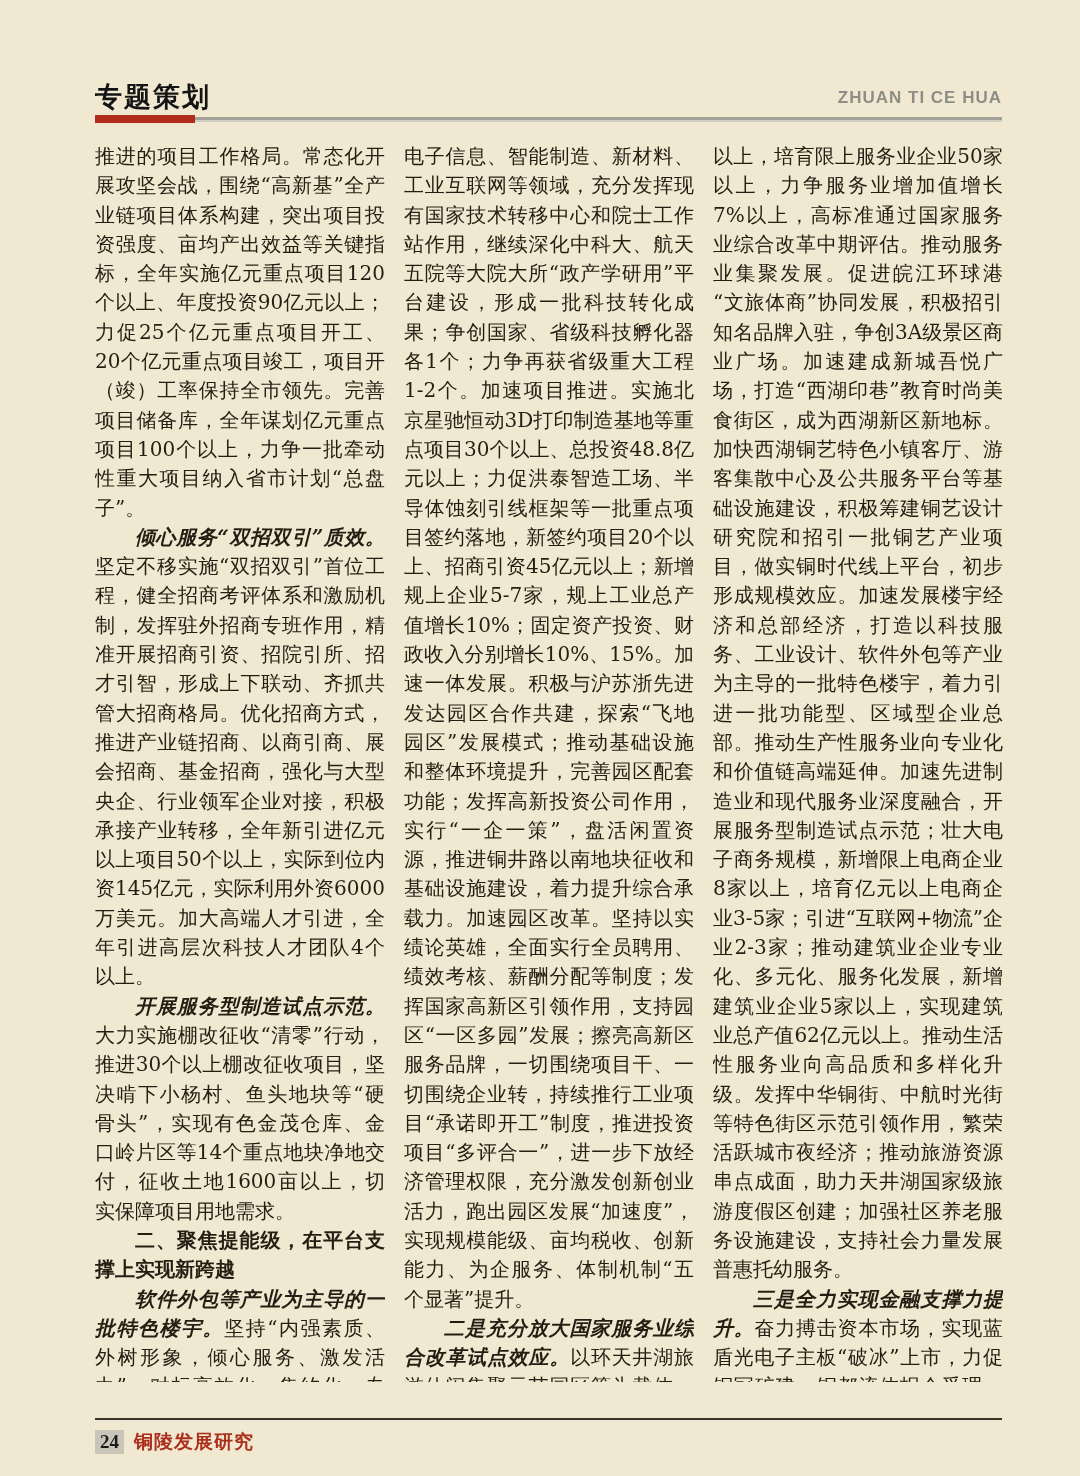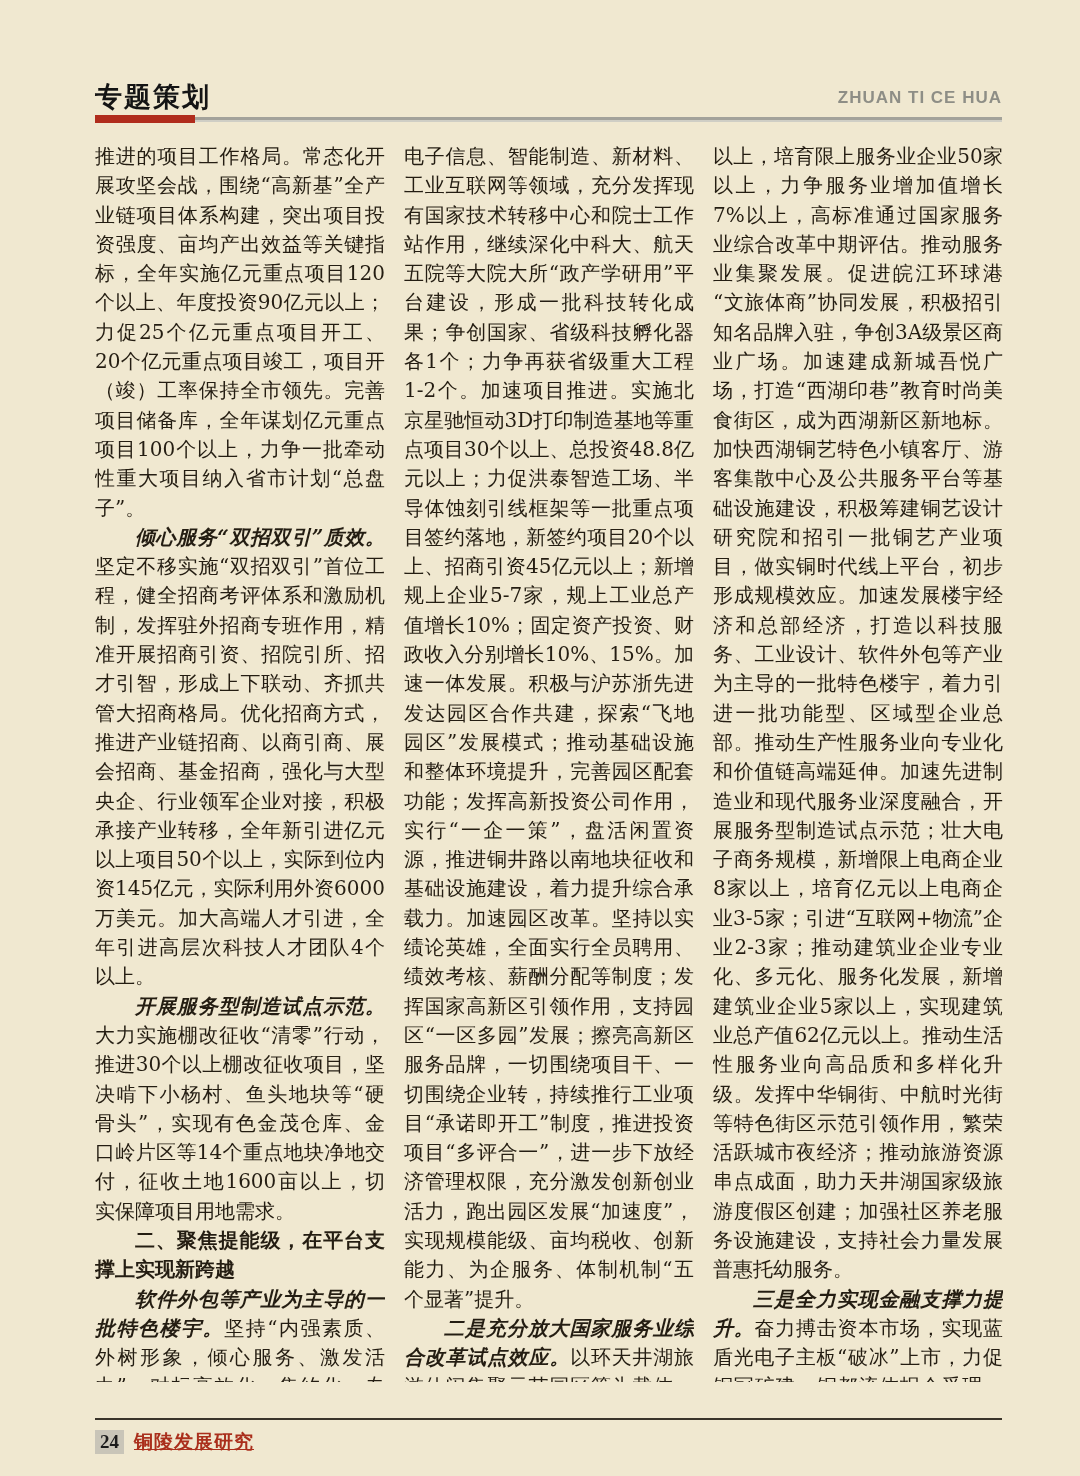--- a/index.html
+++ b/index.html
@@ -47,21 +47,21 @@
   .footer { position:absolute; left:95px; right:78px; top:1386px;margin-top:32px; }
   .footer-rule { height:2px; background:#3a342a; }
   .footer-row { display:flex; align-items:center; gap:10px; margin-top:9px; }
   .page-num {
     background:#c9c5b8; color:#1b1b1b; font-weight:bold;
     font-size:19px; line-height:24px; padding:0 5px;
     font-family:"Liberation Serif","DejaVu Serif",serif;
   }
   .journal {
     color:#aa2f1c; font-weight:bold; font-size:19px;
-    font-family:"Liberation Sans","DejaVu Sans",sans-serif; letter-spacing:1px;text-decoration:underline;
+    font-family:"Liberation Sans","DejaVu Sans",sans-serif; letter-spacing:1px;
   }
 </style>
 </head>
 <body>
 
 <div class="page">
 
   <div class="header">
     <div class="header-row">
       <span class="header-title">专题策划</span>

